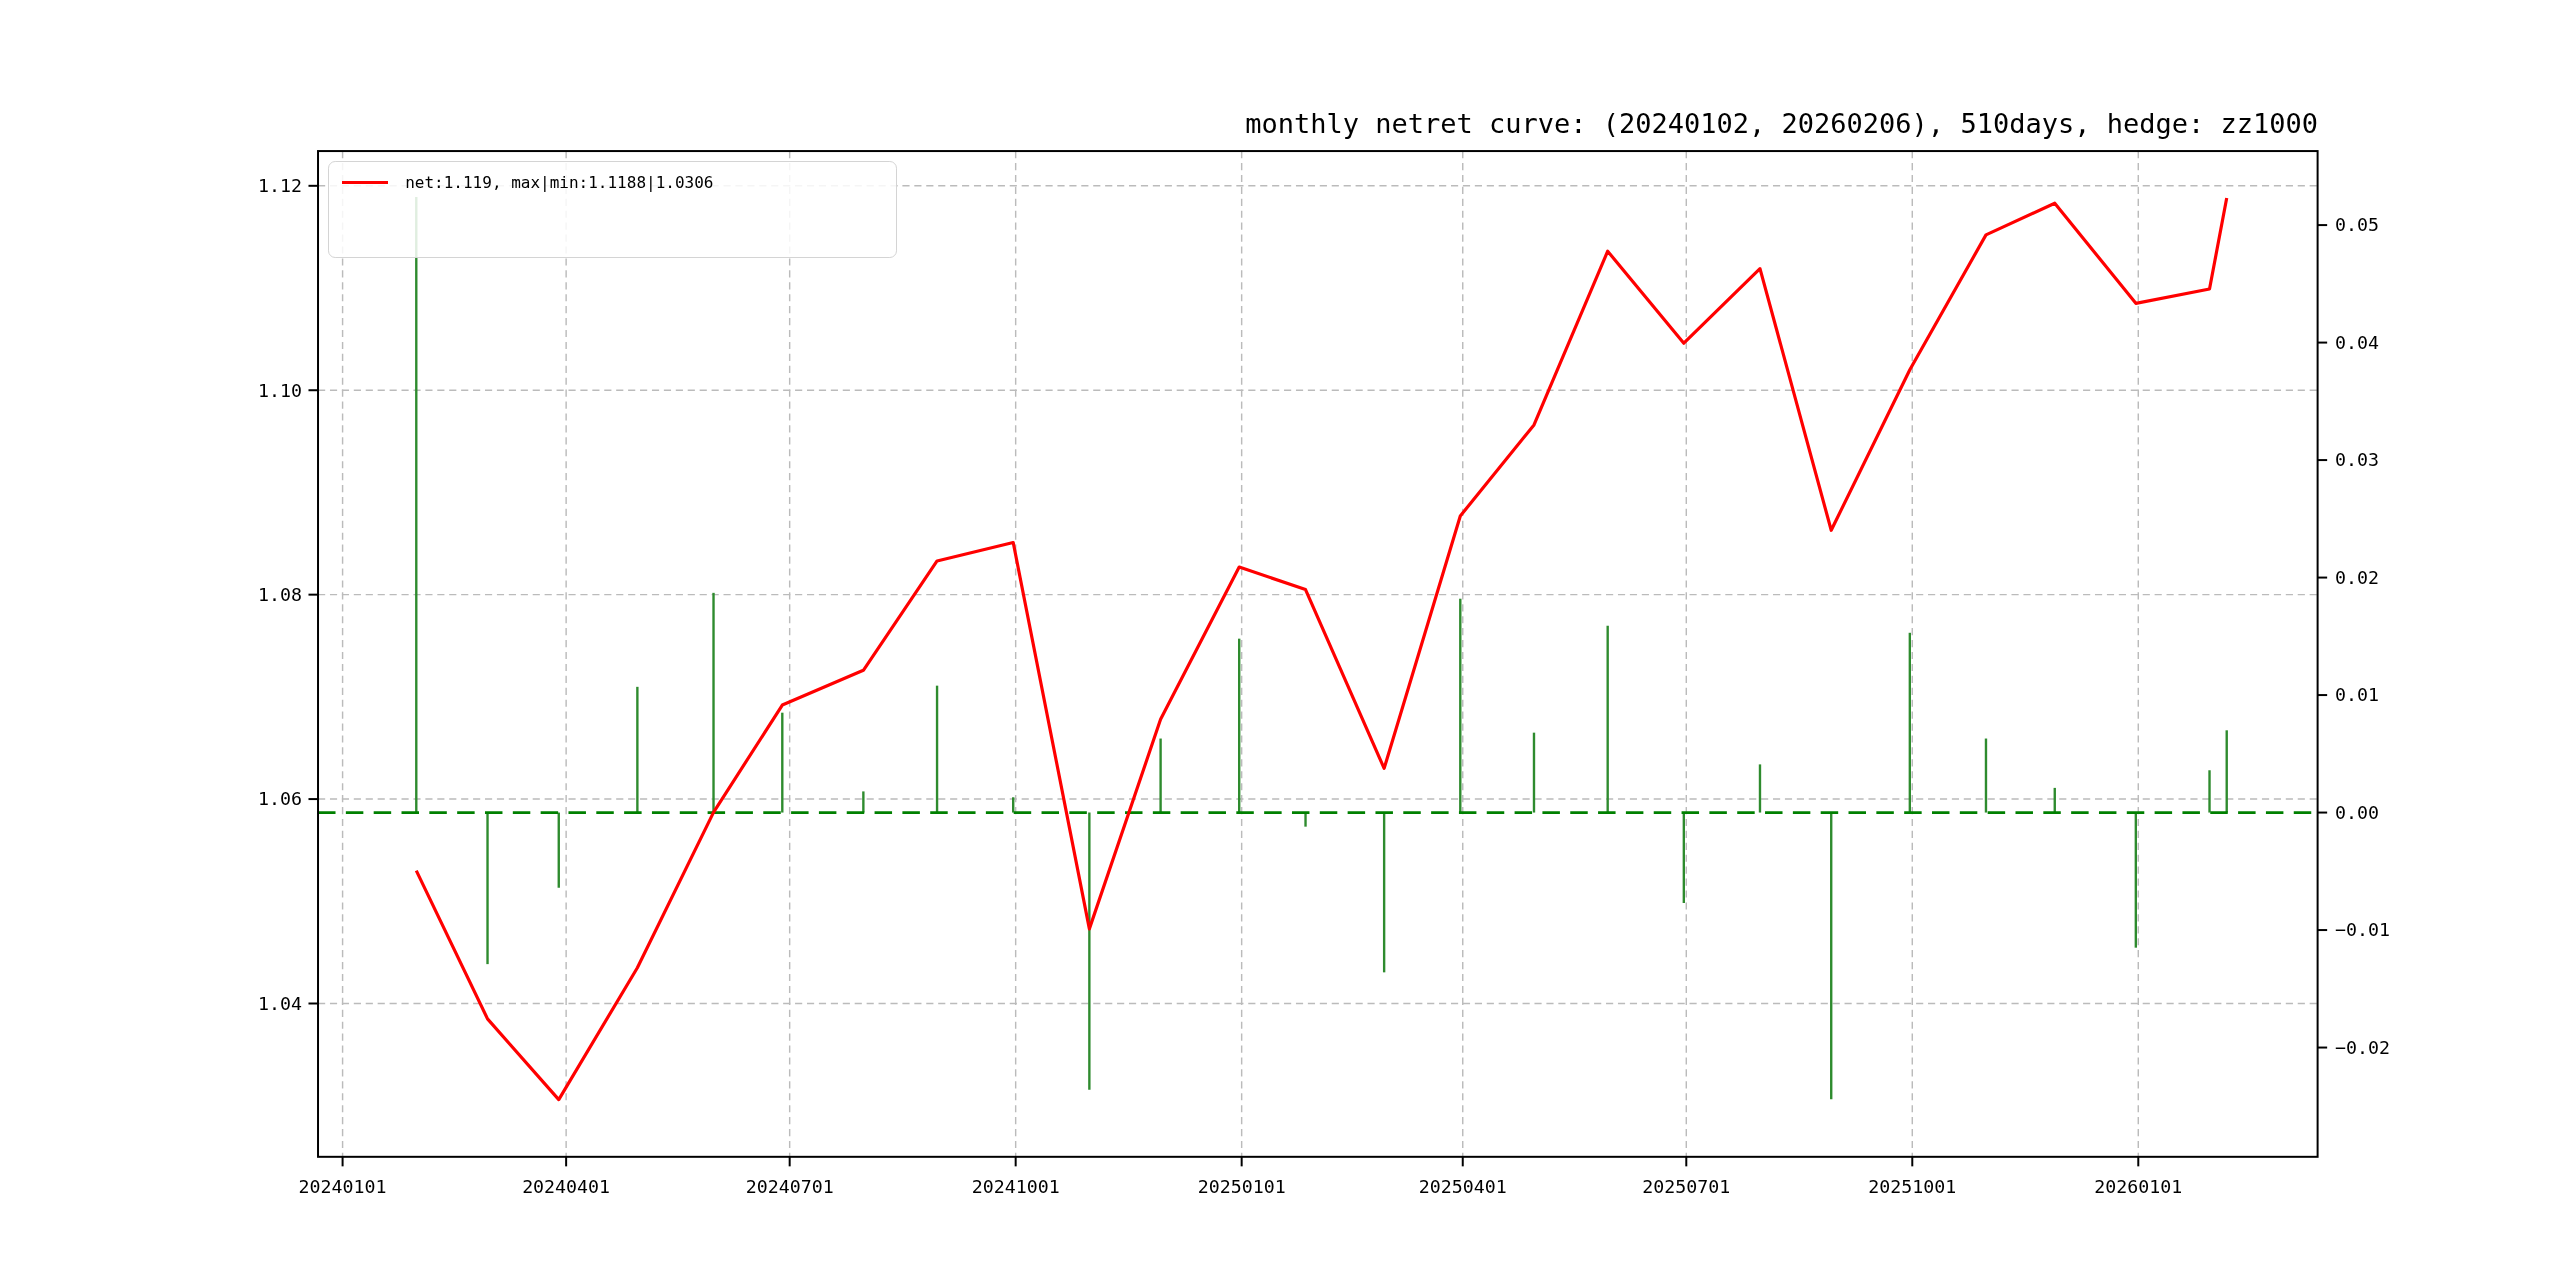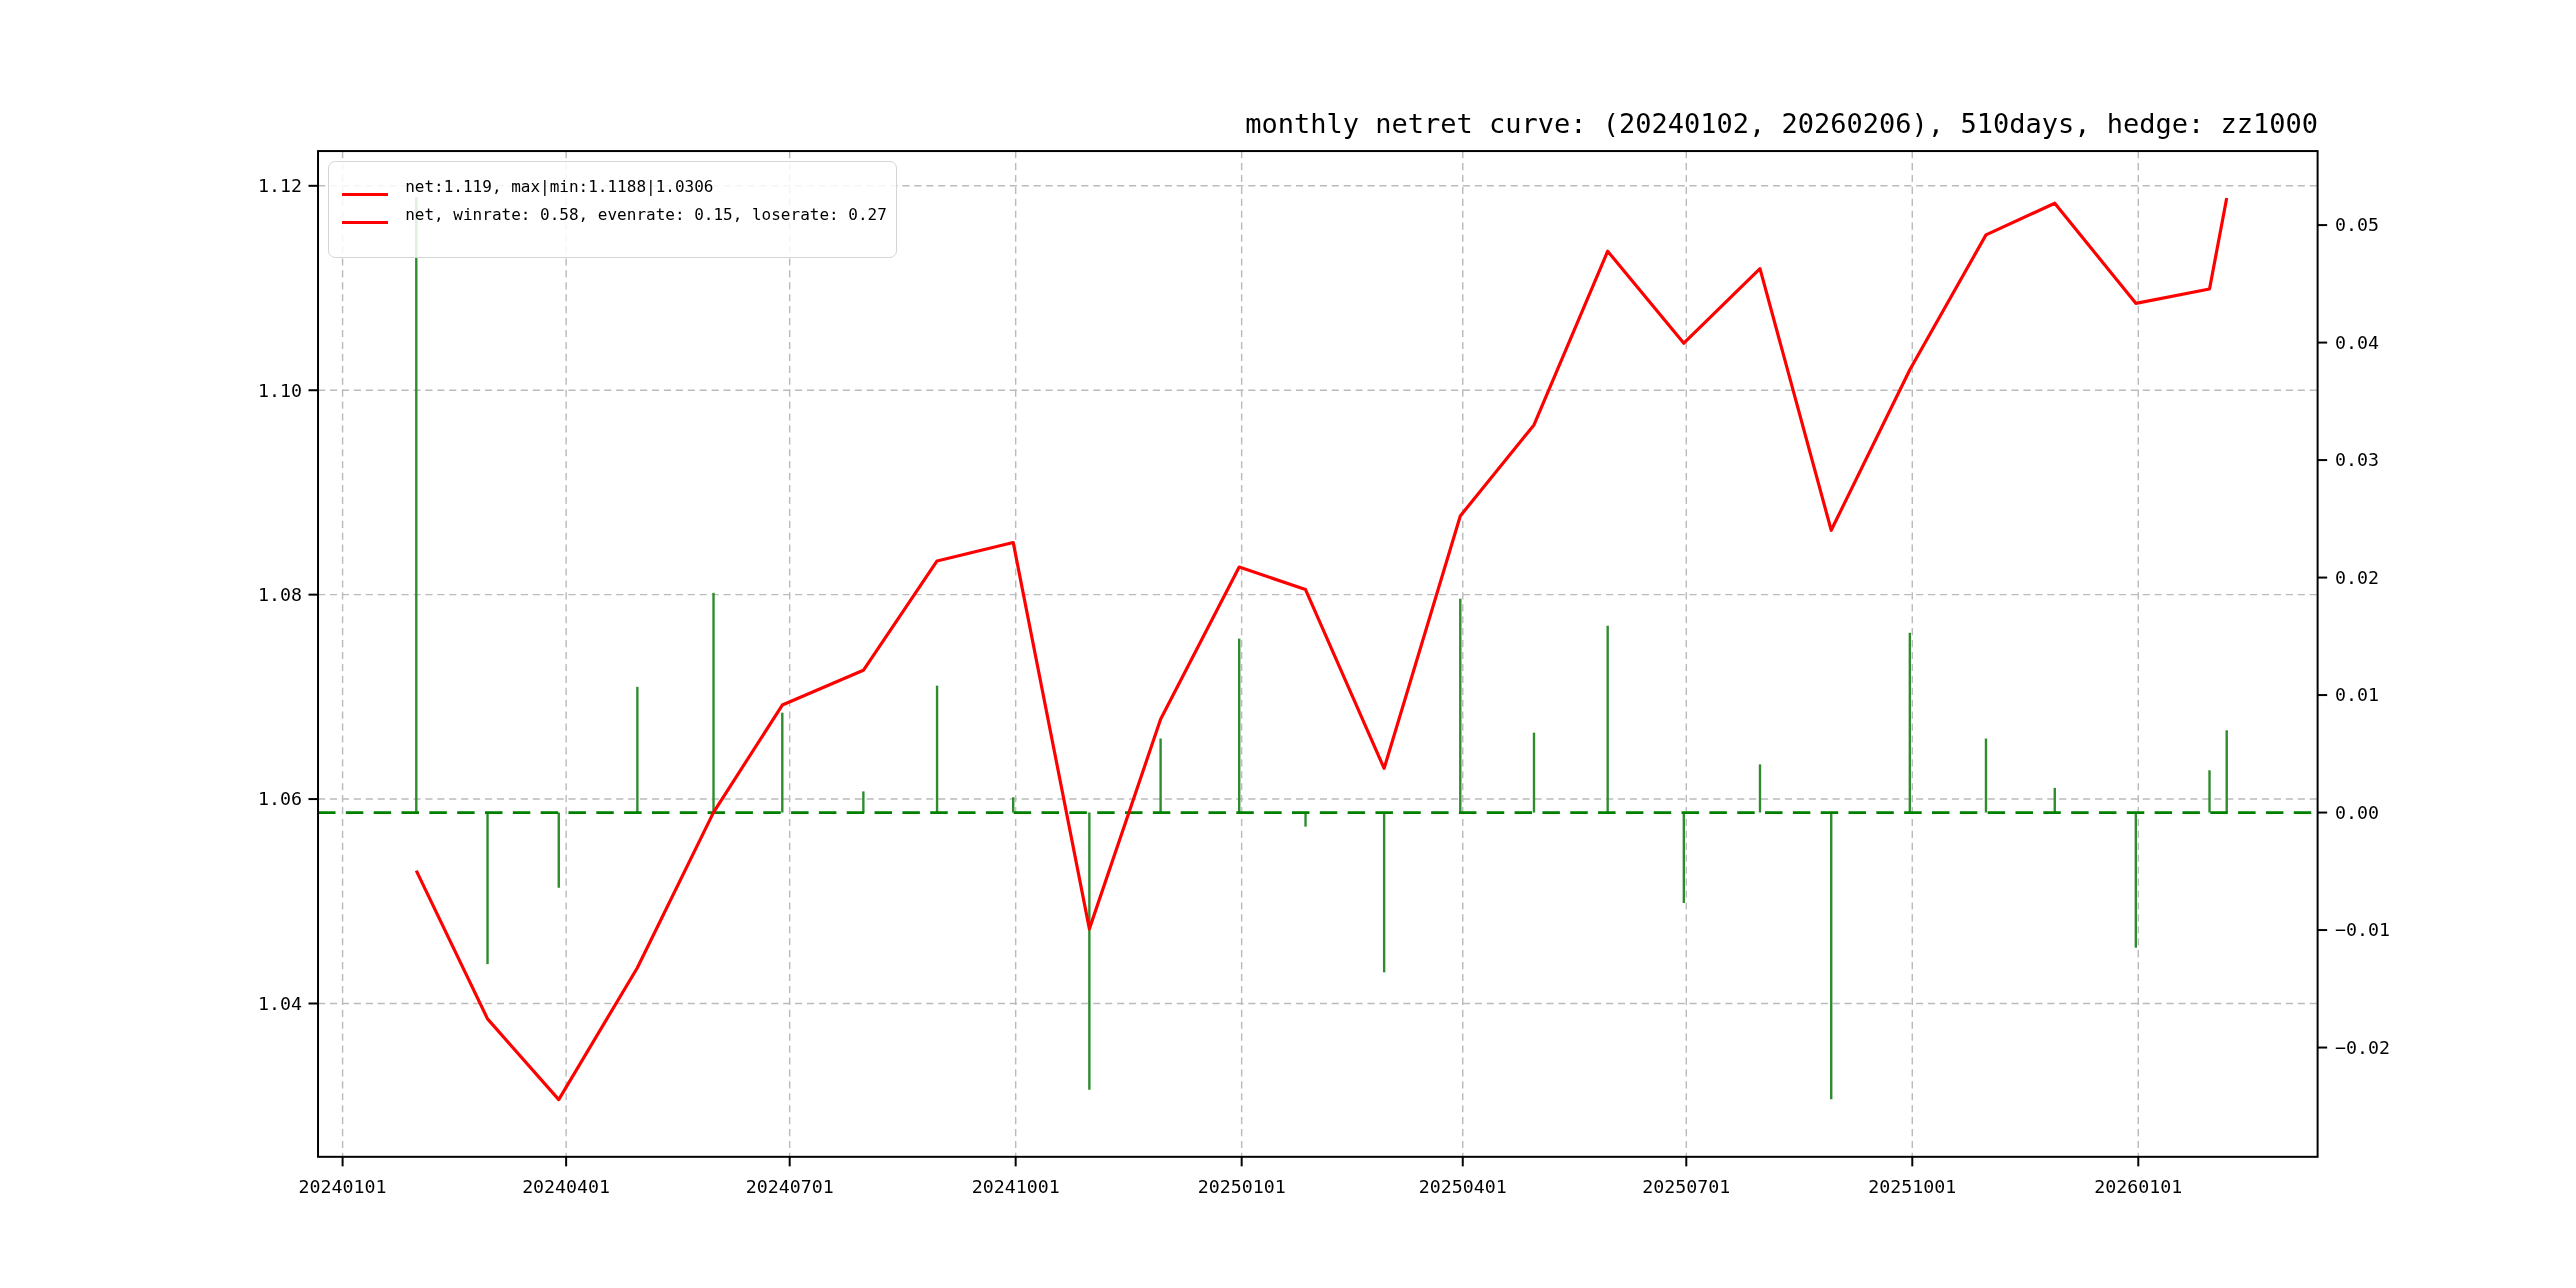--- a/index.html
+++ b/index.html
@@ -4,21 +4,21 @@
 <style>
   html,body{margin:0;padding:0;width:2576px;height:1288px;background:#ffffff;overflow:hidden;
             font-family:"DejaVu Sans Mono", monospace;}
   #figure{position:relative;width:2576px;height:1288px;background:#ffffff;}
   #chart-svg{position:absolute;left:0;top:0;}
   .title{position:absolute;left:318px;top:108px;width:2000px;text-align:right;
          font-size:27px;color:#000;letter-spacing:0px;white-space:nowrap;}
   .legend{position:absolute;left:328px;top:161px;width:569px;height:97px;
           background:rgba(255,255,255,0.85);border:1.6px solid #d4d4d4;border-radius:7.2px;
           box-sizing:border-box;padding:6.4px 0 0 12.7px;z-index:5;}
-  .legend-row{display:flex;align-items:flex-end;height:28px;}
+  .legend-row{display:flex;align-items:center;height:28px;}
   .legend-swatch{display:inline-block;width:46px;height:3.2px;margin-right:17.5px;flex:0 0 auto;}
   .legend-label{font-size:16px;color:#000;white-space:nowrap;}
 </style>
 </head>
 <body>
 
 <div id="figure">
   <svg id="chart-svg" width="2576" height="1288" viewBox="0 0 3240 1620" xmlns="http://www.w3.org/2000/svg">
       <line x1="430.8968058968059" y1="190" x2="430.8968058968059" y2="1455" stroke="#bbbbbb" stroke-width="1.8" stroke-dasharray="9 6"></line>
       <line x1="712.0577395577395" y1="190" x2="712.0577395577395" y2="1455" stroke="#bbbbbb" stroke-width="1.8" stroke-dasharray="9 6"></line>
@@ -109,19 +109,15 @@
       <text x="2937" y="1325.5642523364486" text-anchor="start" font-size="23" fill="#000" font-family="DejaVu Sans Mono, monospace">−0.02</text>
     </svg>
 
   <div class="title">monthly netret curve: (20240102, 20260206), 510days, hedge: zz1000</div>
 
   <div class="legend">
     <div class="legend-row">
       <span class="legend-swatch" style="background: rgb(255, 0, 0);"></span>
       <span class="legend-label">net:1.119, max|min:1.1188|1.0306</span>
     </div>
-    <div class="legend-row">
-      <span class="legend-swatch" style="background: rgb(255, 0, 0);"></span>
-      <span class="legend-label">net, winrate: 0.58, evenrate: 0.15, loserate: 0.27</span>
-    </div>
   </div>
 </div>
 
 
 </body></html>

